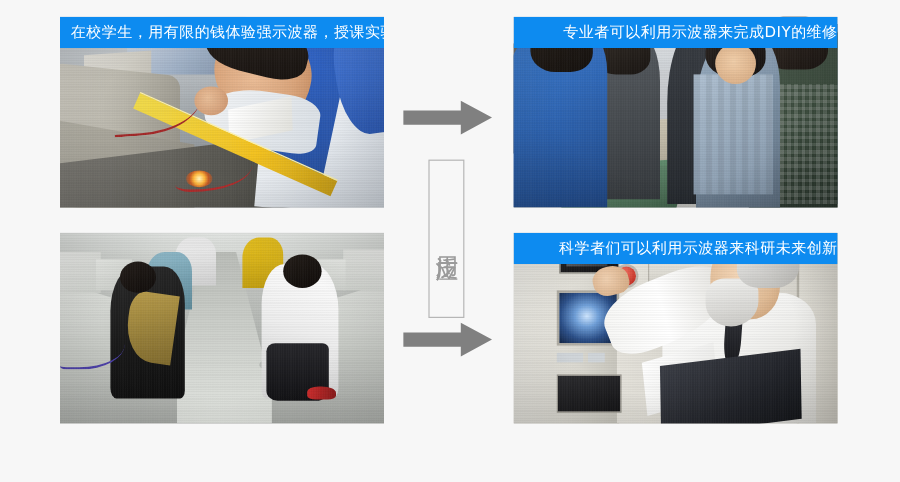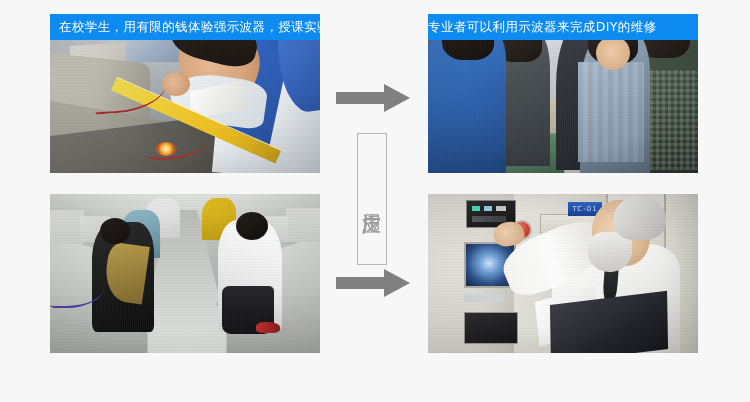--- a/index.html
+++ b/index.html
@@ -41,21 +41,21 @@
 
   .caption {
     position: absolute;
     left: 0; top: 0;
     width: 100%;
     height: 26px;
     background: #0d8bf0;
     color: #ffffff;
     font-size: 12.5px;
     line-height: 26px;
-    text-align: left;
+    text-align: right;
     letter-spacing: .4px;
     font-weight: 400;
     z-index: 6;
     white-space: nowrap;
     overflow: hidden;
   }
   .caption.left-align { text-align: left; padding-left: 9px; box-sizing: border-box; }
 
   
   #center-label {
@@ -550,20 +550,21 @@
       <div class="br-sci-arm ph"></div>
       <div class="br-sci-hand ph"></div>
       <div class="br-sci-head ph"></div>
       <div class="br-sci-beard ph"></div>
       <div class="br-sci-hair ph"></div>
       <div class="br-folder-paper ph"></div>
       <div class="br-folder ph"></div>
       <div class="grain"></div>
       <div class="vignette"></div>
     </div>
+    <div class="caption">科学者们可以利用示波器来科研未来创新</div>
   </div>
 
   <div class="arrow top">
     <svg width="74" height="30" viewBox="0 0 74 30" xmlns="http://www.w3.org/2000/svg">
       <polygon points="0,9 48,9 48,1 74,15 48,29 48,21 0,21" fill="#808080"></polygon>
     </svg>
   </div>
 
   <div class="arrow bottom">
     <svg width="74" height="30" viewBox="0 0 74 30" xmlns="http://www.w3.org/2000/svg">

